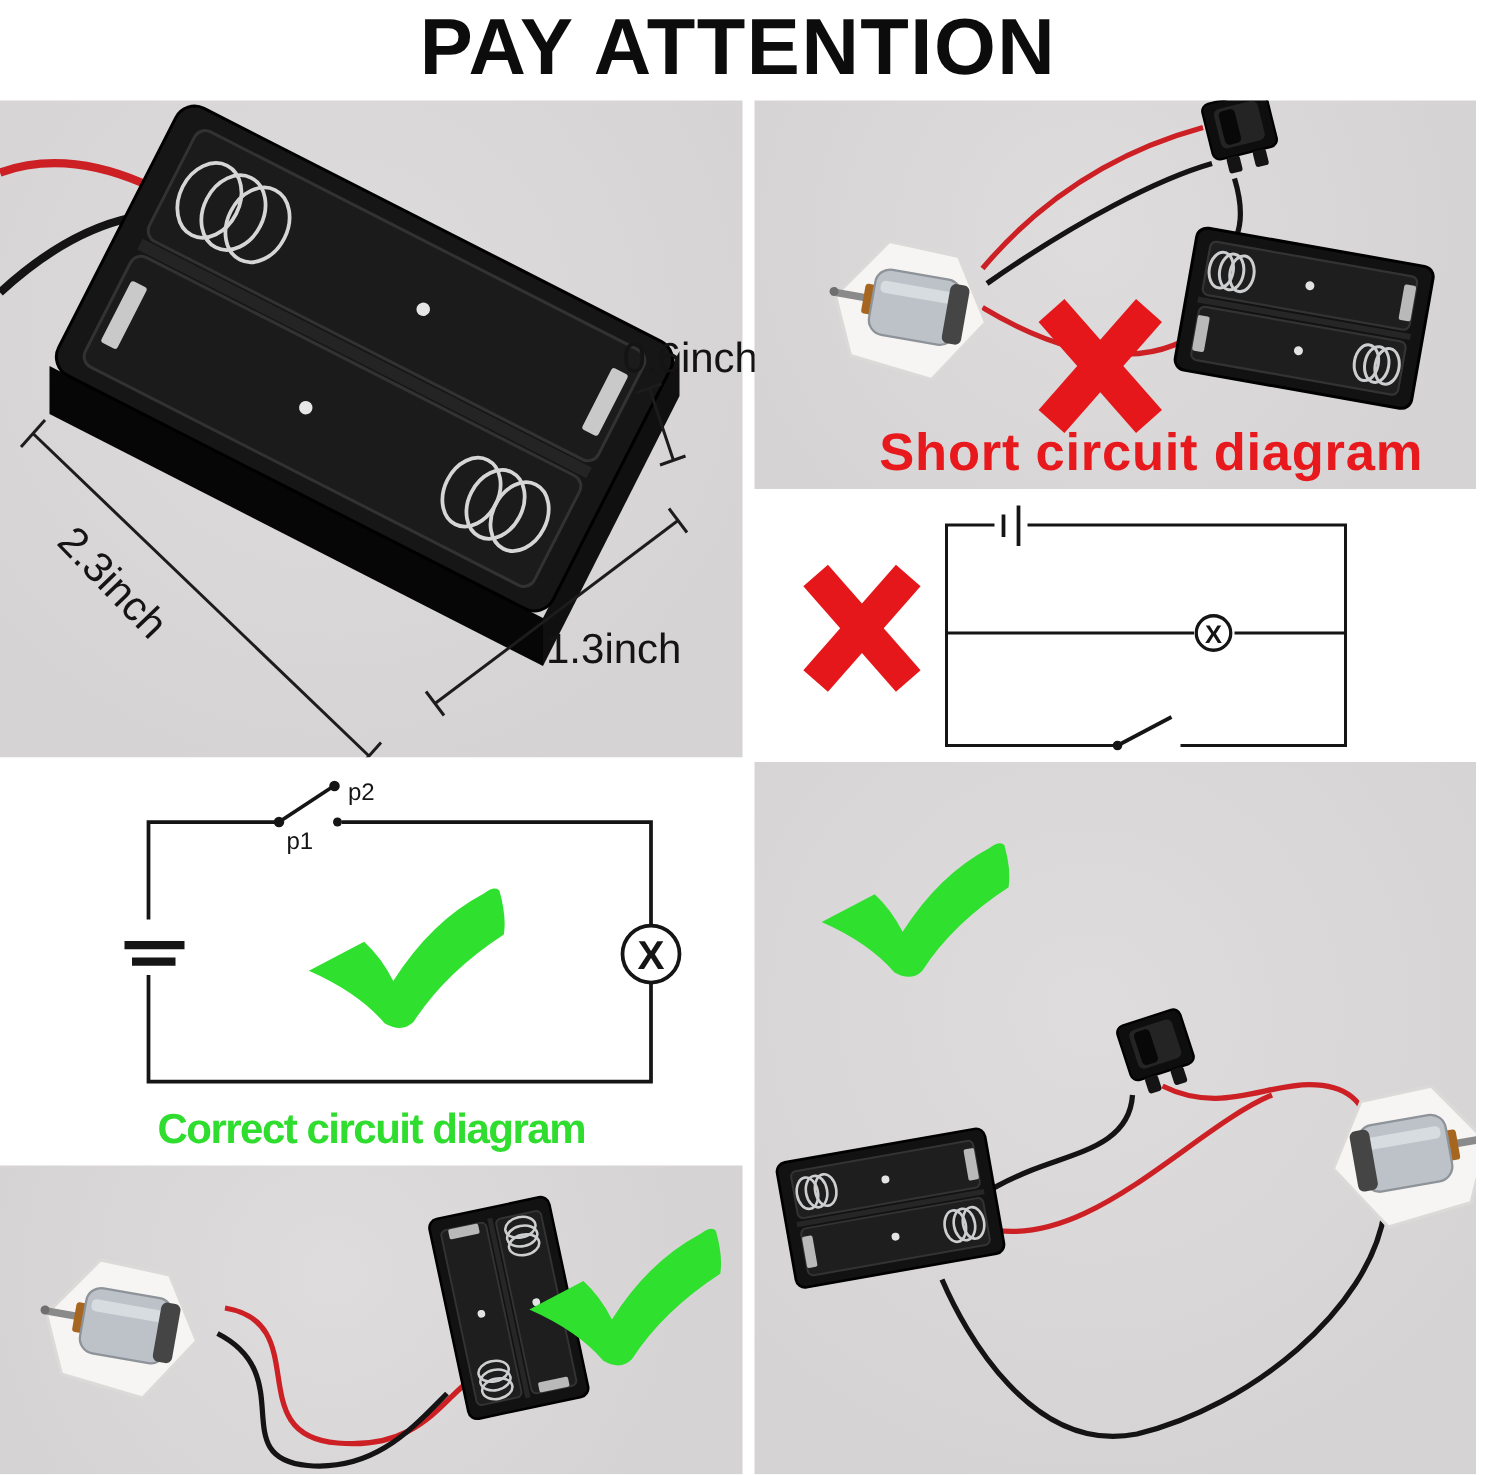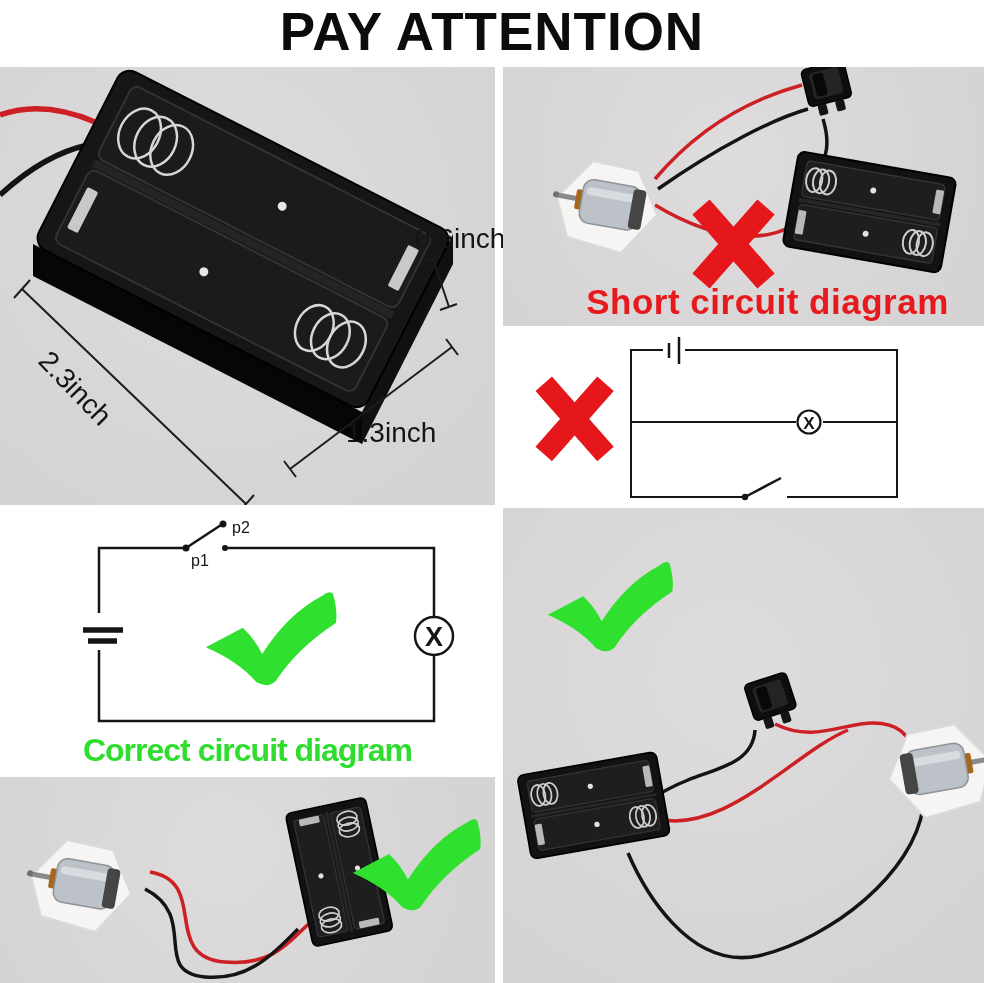--- a/index.html
+++ b/index.html
@@ -13,24 +13,24 @@
   .white{background:#ffffff;}
   #p-tl{left:0;   top:67px;  width:495px;height:438px;}
   #p-tr{left:503px;top:67px; width:497px;height:259px;}
   #p-mr{left:503px;top:326px;width:497px;height:181px;}
   #p-ml{left:0;   top:505px; width:495px;height:267px;}
   #p-bl{left:0;   top:777px; width:495px;height:206px;}
   #p-br{left:503px;top:508px;width:497px;height:475px;}
   .dim{position:absolute;color:#141414;font-size:28px;font-weight:400;white-space:nowrap;}
   #dim-h{left:415px;top:156px;}
   #dim-l{left:55px;top:278px;transform:rotate(46deg);transform-origin:left top;}
-  #dim-w{left:346px;top:350px;}
+  #dim-w{left:364px;top:350px;}
   .caption{position:absolute;left:0;width:100%;text-align:center;font-weight:700;white-space:nowrap;}
   .caption-red{bottom:4px;font-size:35px;color:#e8191d;letter-spacing:0.5px;padding-left:16px;}
-  .caption-green{bottom:3px;font-size:32px;color:#2fdd2f;letter-spacing:-1px;}
+  .caption-green{bottom:3px;font-size:28px;color:#2fdd2f;letter-spacing:-1px;}
 </style>
 </head>
 <body>
 
 <svg width="0" height="0" style="position:absolute" aria-hidden="true">
   <defs>
     <path id="check" d="M3,61 L41,41 Q53,52 61,68 Q87,27 123,8 Q131,2 134,6 Q139,24 137,36 Q97,62 75,96 Q67,104 55,97 Q37,76 3,61 Z" fill="#2fe02f"></path>
     <g id="holder">
       <rect x="0" y="0" width="160" height="96" rx="7" fill="#121212" stroke="#000" stroke-width="2"></rect>
       <rect x="10" y="8" width="140" height="36" rx="4" fill="#1e1e1e" stroke="#333" stroke-width="1.5"></rect>

